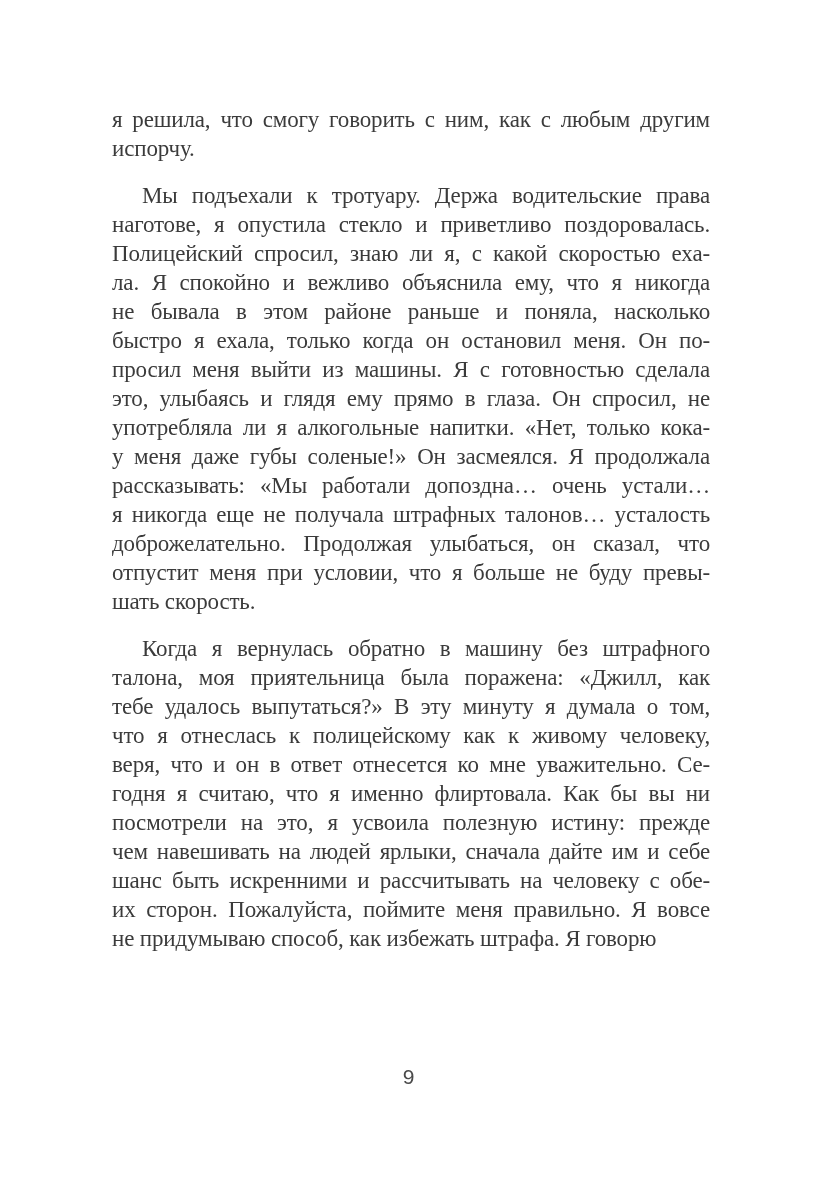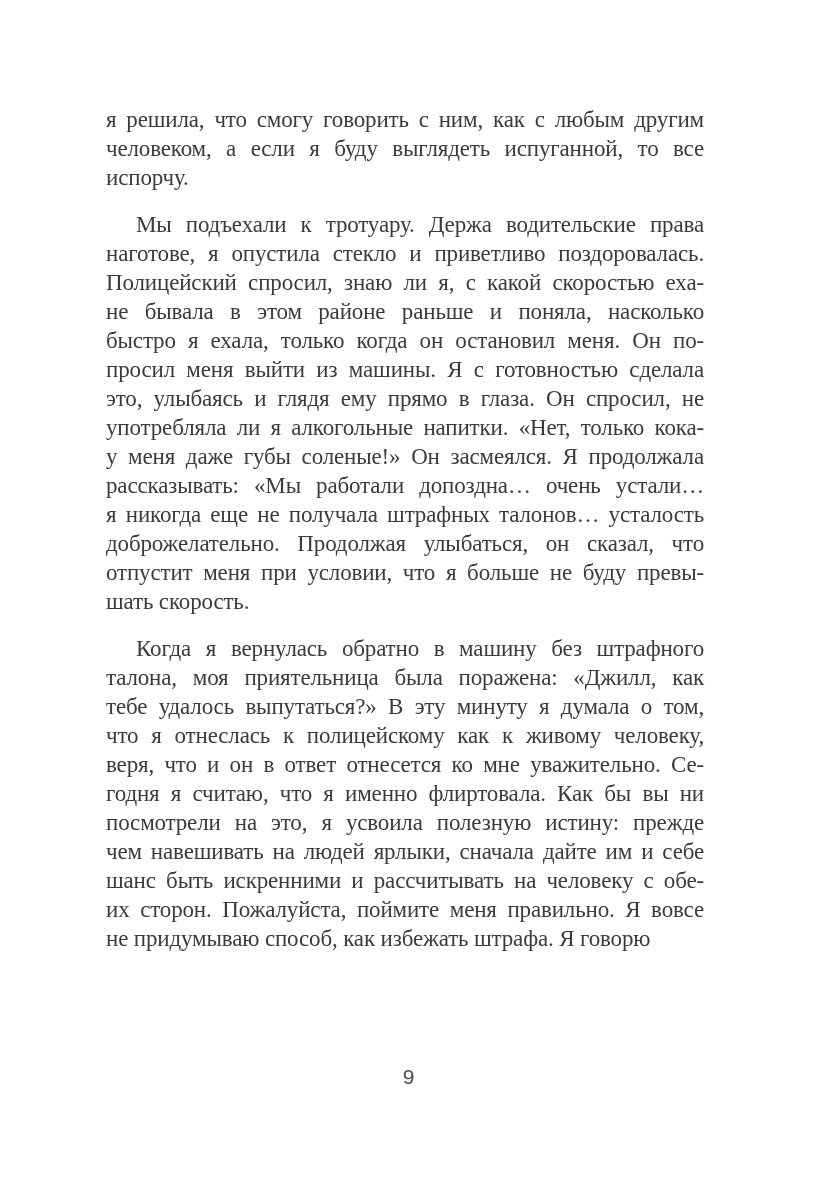--- a/index.html
+++ b/index.html
@@ -10,21 +10,21 @@
   .page {
     position: relative;
     width: 817px;
     height: 1200px;
     background: #ffffff;
     overflow: hidden;
     font-family: "Liberation Serif", "DejaVu Serif", serif;
   }
   .text-block {
     position: absolute;
-    left: 106px;
+    left: 112px;
     top: 105px;
     width: 598px;
     font-size: 23px;
     line-height: 29px;
     color: #3b3b3b;
     letter-spacing: -0.15px;
   }
   .para {
     margin: 0;
   }
@@ -53,27 +53,27 @@
     color: #4a4a4a;
   }
 </style>
 </head>
 <body>
 
 <div class="page">
   <div class="text-block">
       <div class="para">
         <div class="line">я решила, что смогу говорить с ним, как с любым другим</div>
-        <div class="line">человеком, а если я буду выглядеть испуганной, то все</div>
         <div class="line last-line">испорчу.</div>
       </div>
       <div class="para indent">
         <div class="line">Мы подъехали к тротуару. Держа водительские права</div>
         <div class="line">наготове, я опустила стекло и приветливо поздоровалась.</div>
         <div class="line">Полицейский спросил, знаю ли я, с какой скоростью еха-</div>
+        <div class="line">ла. Я спокойно и вежливо объяснила ему, что я никогда</div>
         <div class="line">не бывала в этом районе раньше и поняла, насколько</div>
         <div class="line">быстро я ехала, только когда он остановил меня. Он по-</div>
         <div class="line">просил меня выйти из машины. Я с готовностью сделала</div>
         <div class="line">это, улыбаясь и глядя ему прямо в глаза. Он спросил, не</div>
         <div class="line">употребляла ли я алкогольные напитки. «Нет, только кока-</div>
         <div class="line">у меня даже губы соленые!» Он засмеялся. Я продолжала</div>
         <div class="line">рассказывать: «Мы работали допоздна… очень устали…</div>
         <div class="line">я никогда еще не получала штрафных талонов… усталость</div>
         <div class="line">доброжелательно. Продолжая улыбаться, он сказал, что</div>
         <div class="line">отпустит меня при условии, что я больше не буду превы-</div>

